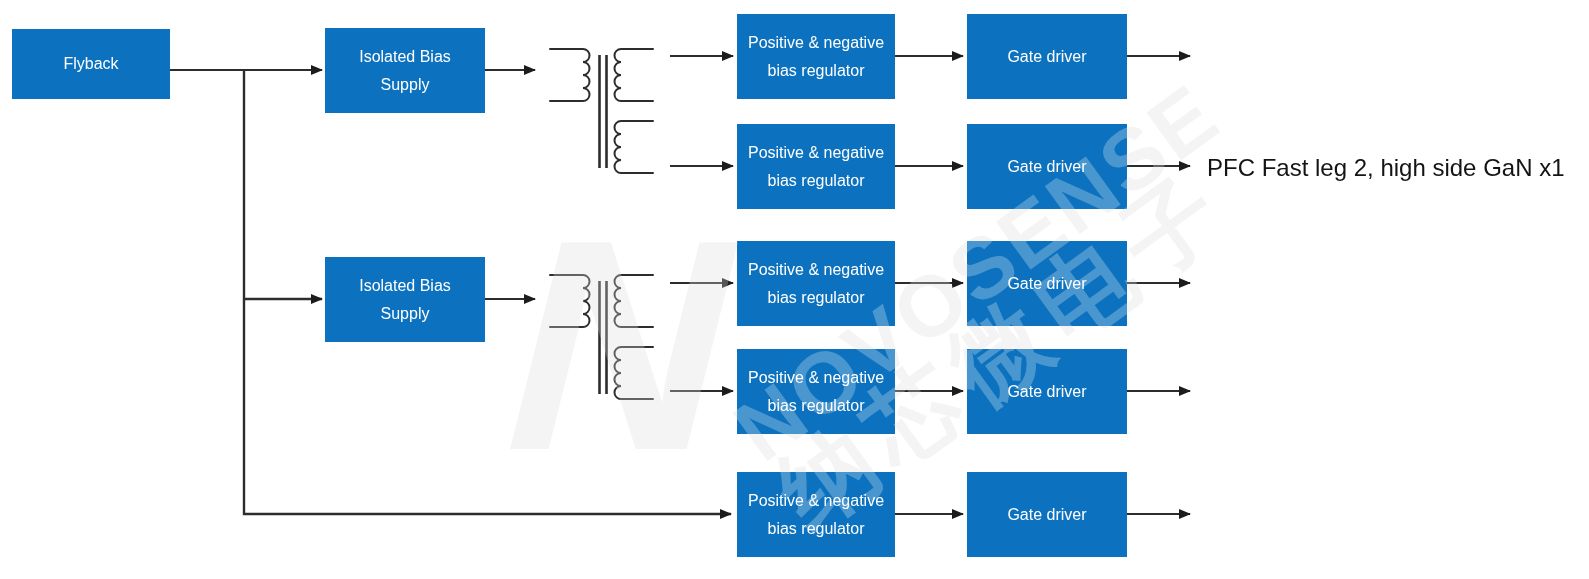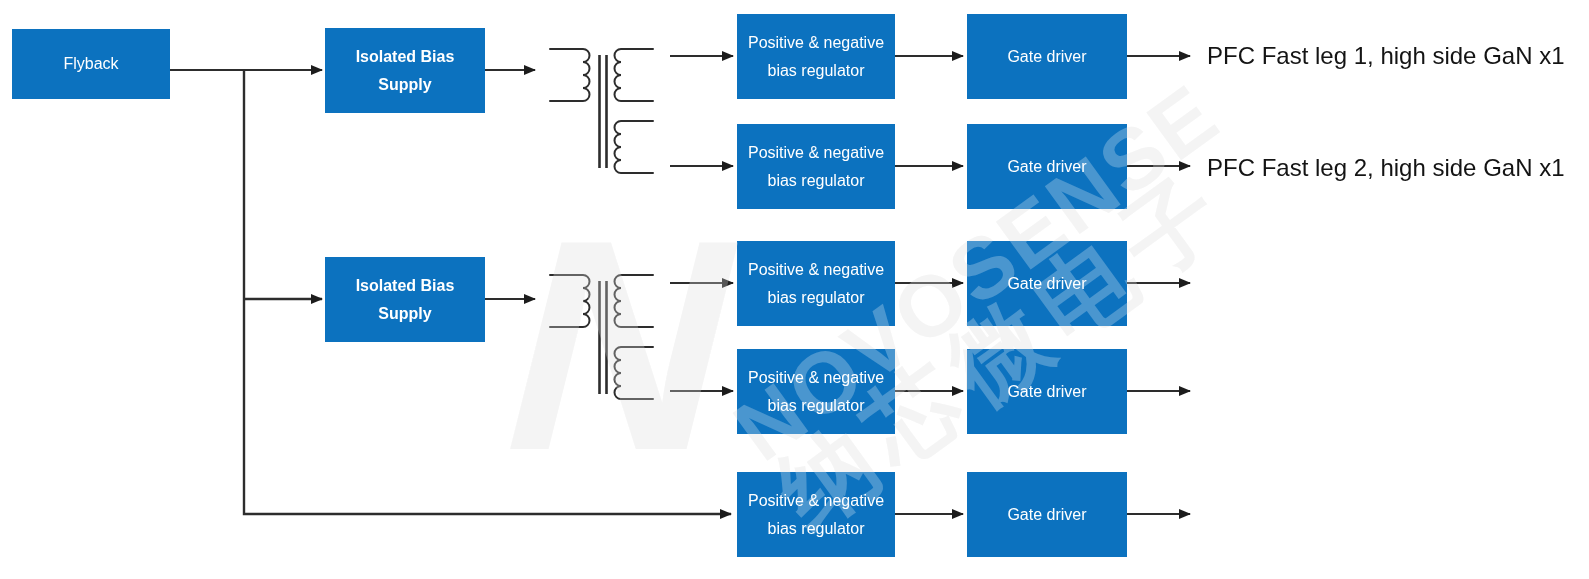--- a/index.html
+++ b/index.html
@@ -40,21 +40,21 @@
   
   .box{
     position:absolute;z-index:2;
     background:var(--blue);color:#fff;
     display:flex;align-items:center;justify-content:center;
     text-align:center;font-size:16px;line-height:28px;
   }
   .box .inner{display:block;}
   .b-flyback{left:12px;top:29px;width:158px;height:70px;}
   .b-ibs{left:325px;width:160px;height:85px;}
-  .b-ibs .inner{max-width:120px;font-weight:bold;}
+  .b-ibs .inner{max-width:120px;}
   .b-ibs1{top:28px;}
   .b-ibs2{top:257px;}
   .b-reg{left:737px;width:158px;height:85px;}
   .b-reg .inner{max-width:138px;}
   .b-gate{left:967px;width:160px;height:85px;}
   .r1{top:14px;}.r2{top:124px;}.r3{top:241px;}.r4{top:349px;}.r5{top:472px;}
   
   .out{
     position:absolute;left:1207px;z-index:2;
     color:var(--label);font-size:24px;line-height:30px;white-space:nowrap;
@@ -158,21 +158,20 @@
   <div class="box b-gate r3" style="color: rgb(255, 255, 255);">
     <span class="inner">Gate driver</span>
   </div>
   <div class="box b-gate r4" style="color: rgb(255, 255, 255);">
     <span class="inner">Gate driver</span>
   </div>
   <div class="box b-gate r5" style="color: rgb(255, 255, 255);">
     <span class="inner">Gate driver</span>
   </div>
 
-  <div class="out o1">PFC Fast leg 1, high side GaN x1</div>
   <div class="out o2">PFC Fast leg 2, high side GaN x1</div>
 
   <div class="wm wm-over">
     <span class="wm-n">N</span>
     <span class="wm-brand">NOVOSENSE</span>
     <span class="wm-cn">纳芯微电子</span>
   </div>
 
 </div>
 

